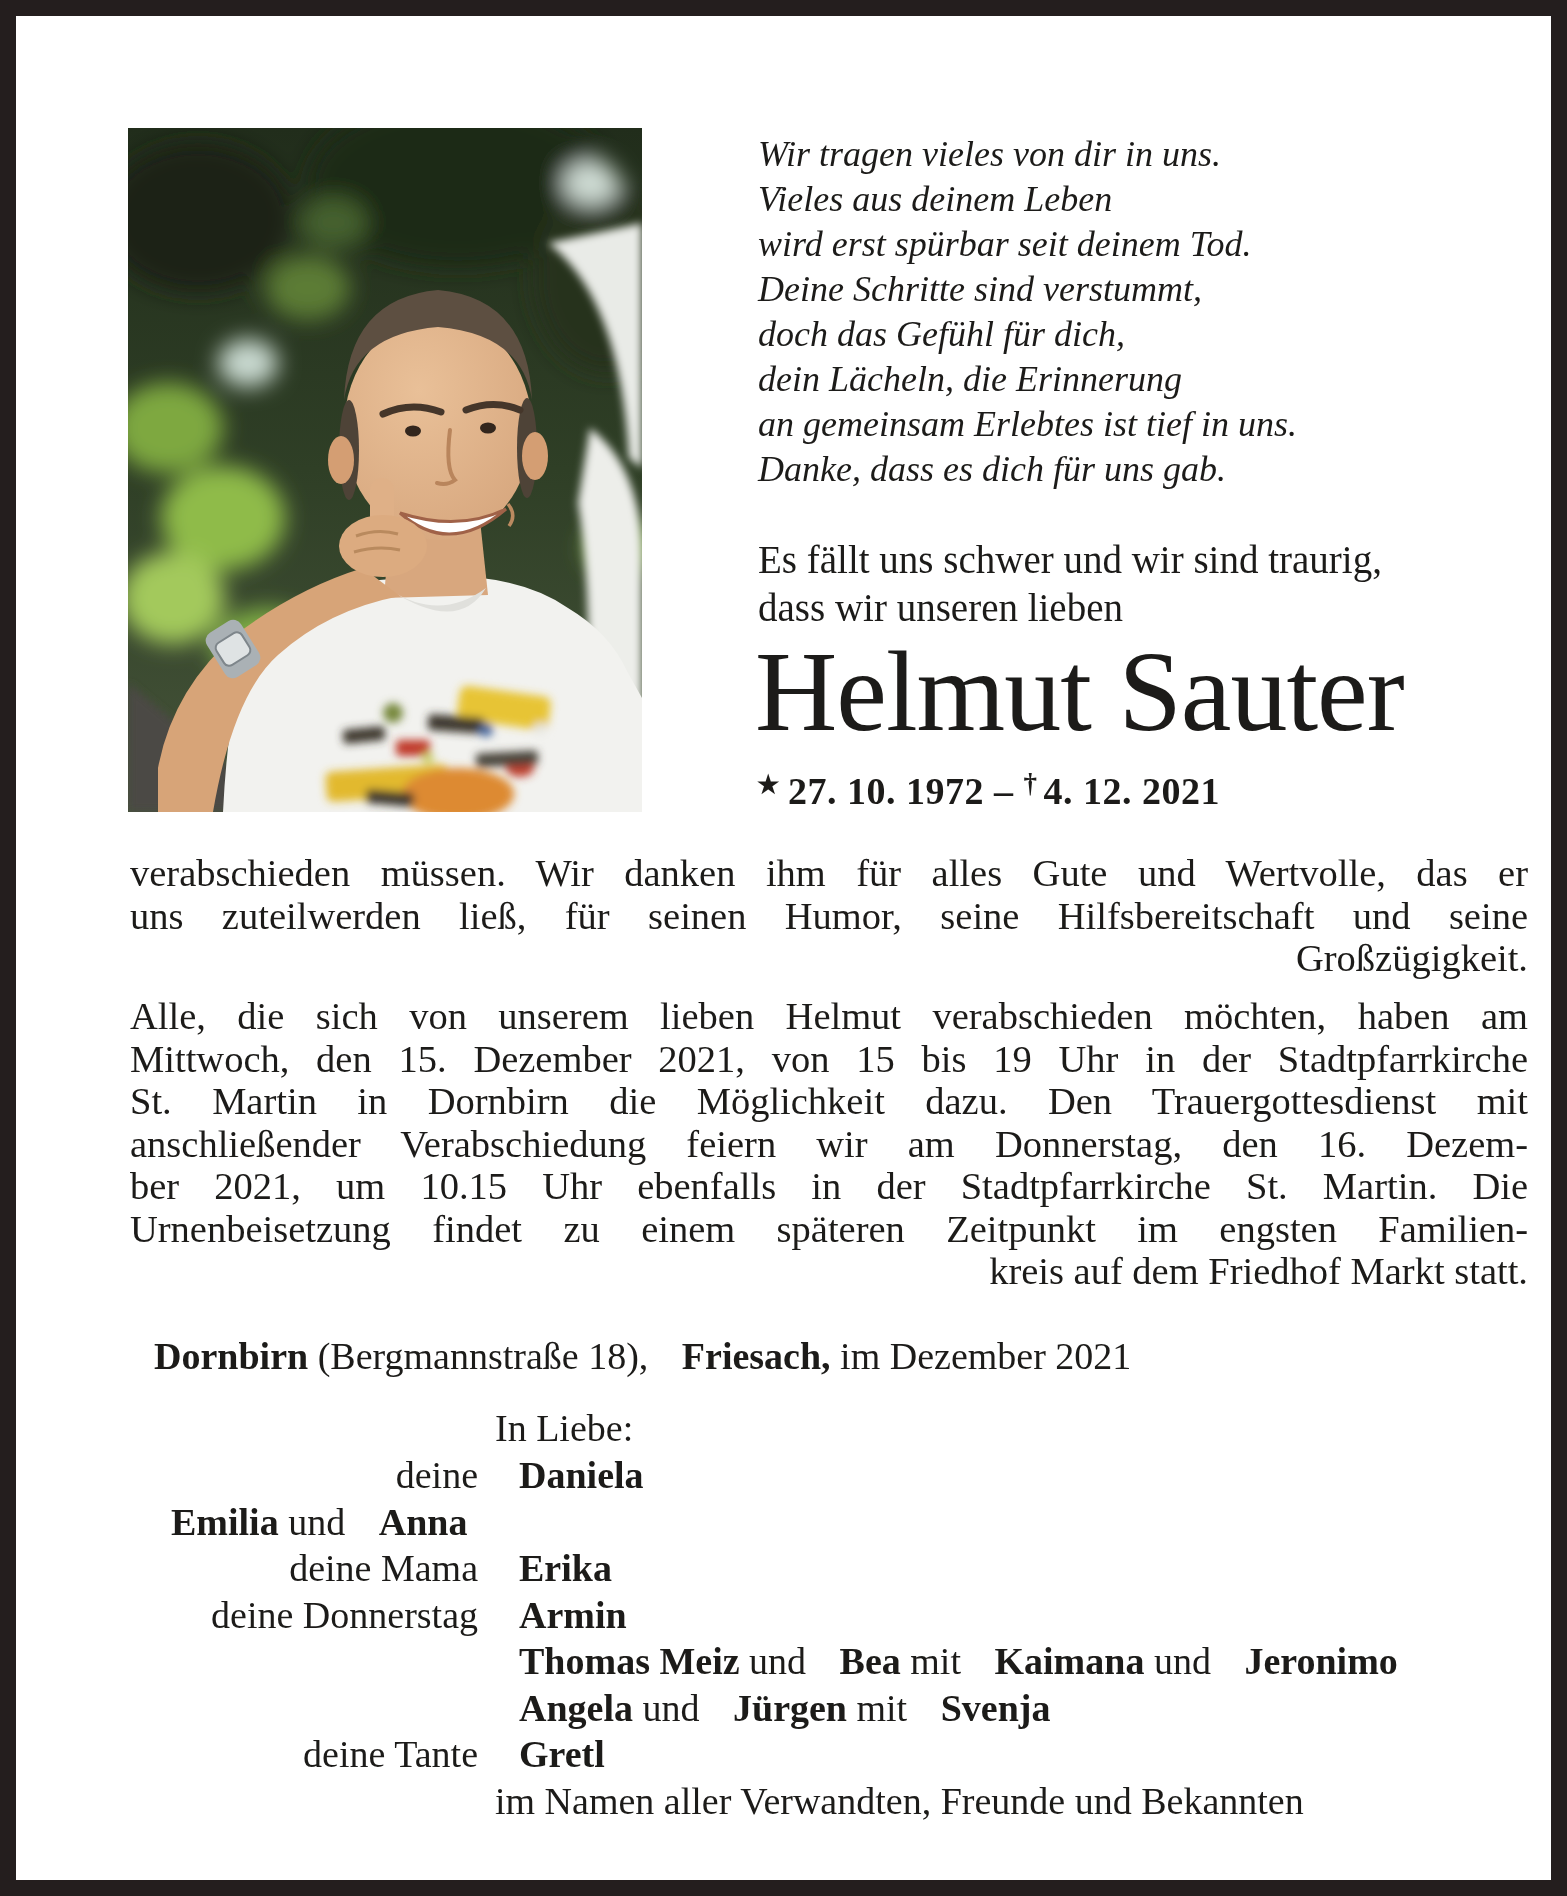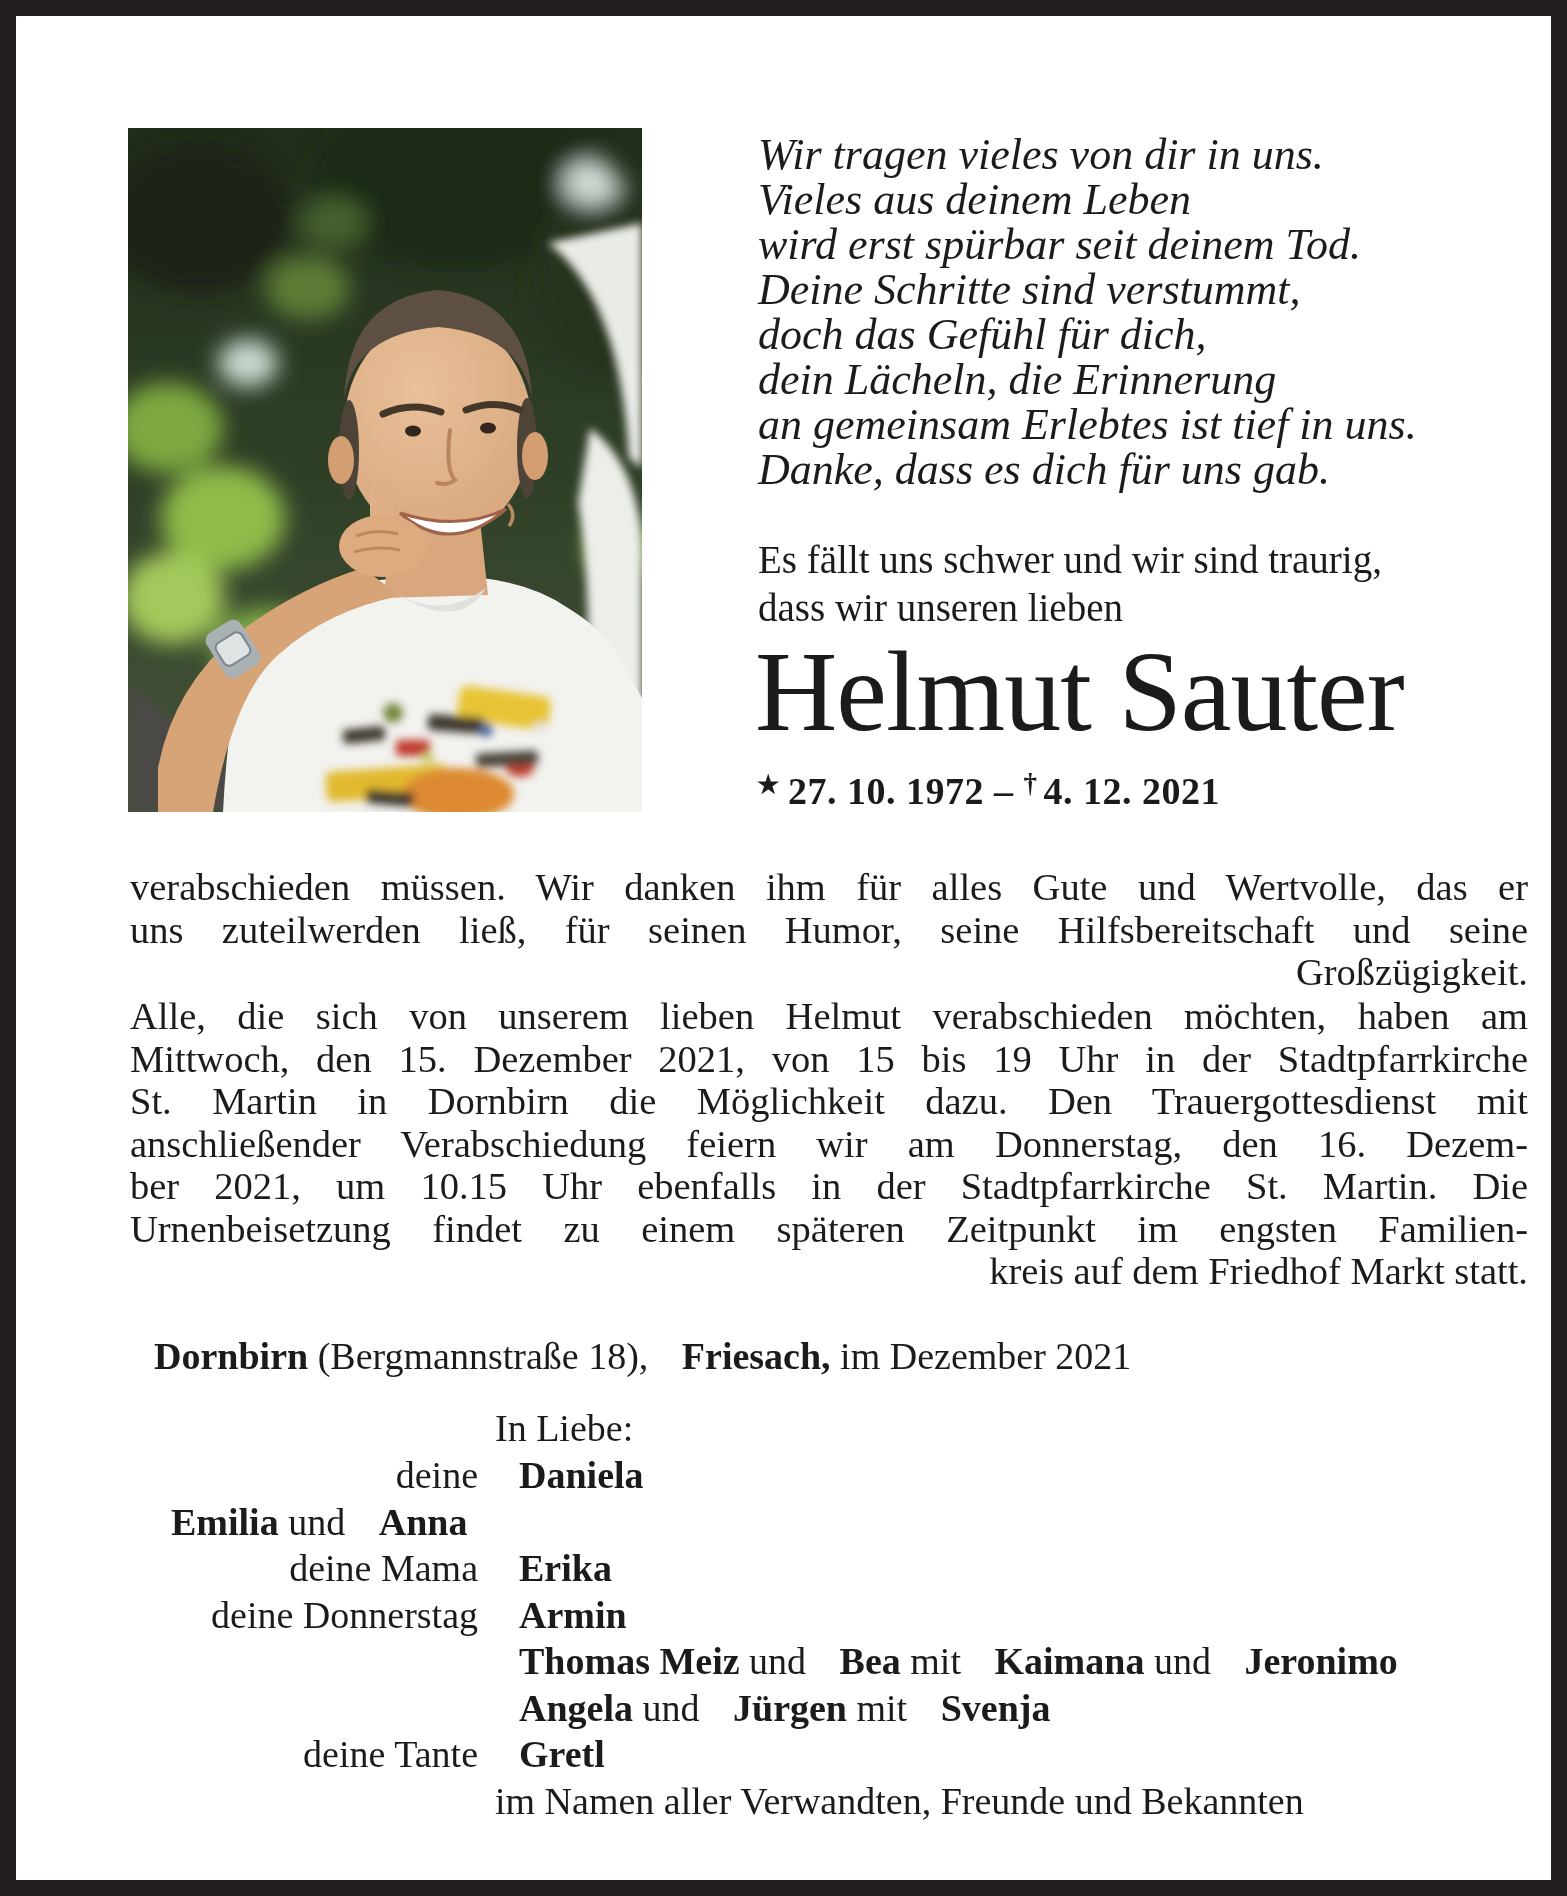--- a/index.html
+++ b/index.html
@@ -8,30 +8,30 @@
     font-family:"Liberation Serif","DejaVu Serif",serif;color:#1c1b19;
     overflow:hidden;
   }
   .frame{position:absolute;inset:0;border:16px solid #241e1e;z-index:5;}
   .abs{position:absolute;}
 
   
   .photo{left:128px;top:128px;width:514px;height:684px;overflow:hidden;}
 
   
-  .poem{left:758px;top:132px;width:780px;font-style:italic;font-size:44px;line-height:45px;}
+  .poem{left:758px;top:132px;width:780px;font-style:italic;font-size:36px;line-height:45px;}
   .intro{left:758px;top:536px;width:780px;font-size:39px;line-height:48px;}
   .name{left:755px;top:632px;width:800px;font-size:114px;line-height:1.05;letter-spacing:-1px;white-space:nowrap;}
   .dates{left:757px;top:768px;width:780px;font-size:38px;font-weight:bold;letter-spacing:.5px;white-space:nowrap;}
   .sym-star{font-size:25px;vertical-align:11px;font-weight:bold;margin-right:8px;}
   .sym-dagger{font-size:27px;vertical-align:12px;font-weight:bold;margin:0 6px 0 10px;}
 
   
   .para{left:130px;width:1398px;font-size:38.5px;line-height:42.5px;}
-  .p1{top:852px;margin-top:14px;}
+  .p1{top:852px;}
   .p2{top:995px;}
   .jline{text-align:justify;text-align-last:justify;}
   .jlast{text-align:right;}
 
   .placeline{left:130px;top:1334px;width:1398px;font-size:38px;white-space:nowrap;}
   .b{font-weight:bold;margin-left:24px;}
 
   .salutation{left:495px;top:1406px;font-size:38px;}
 
   .closing-list{left:130px;top:1452px;width:1398px;font-size:38px;}

